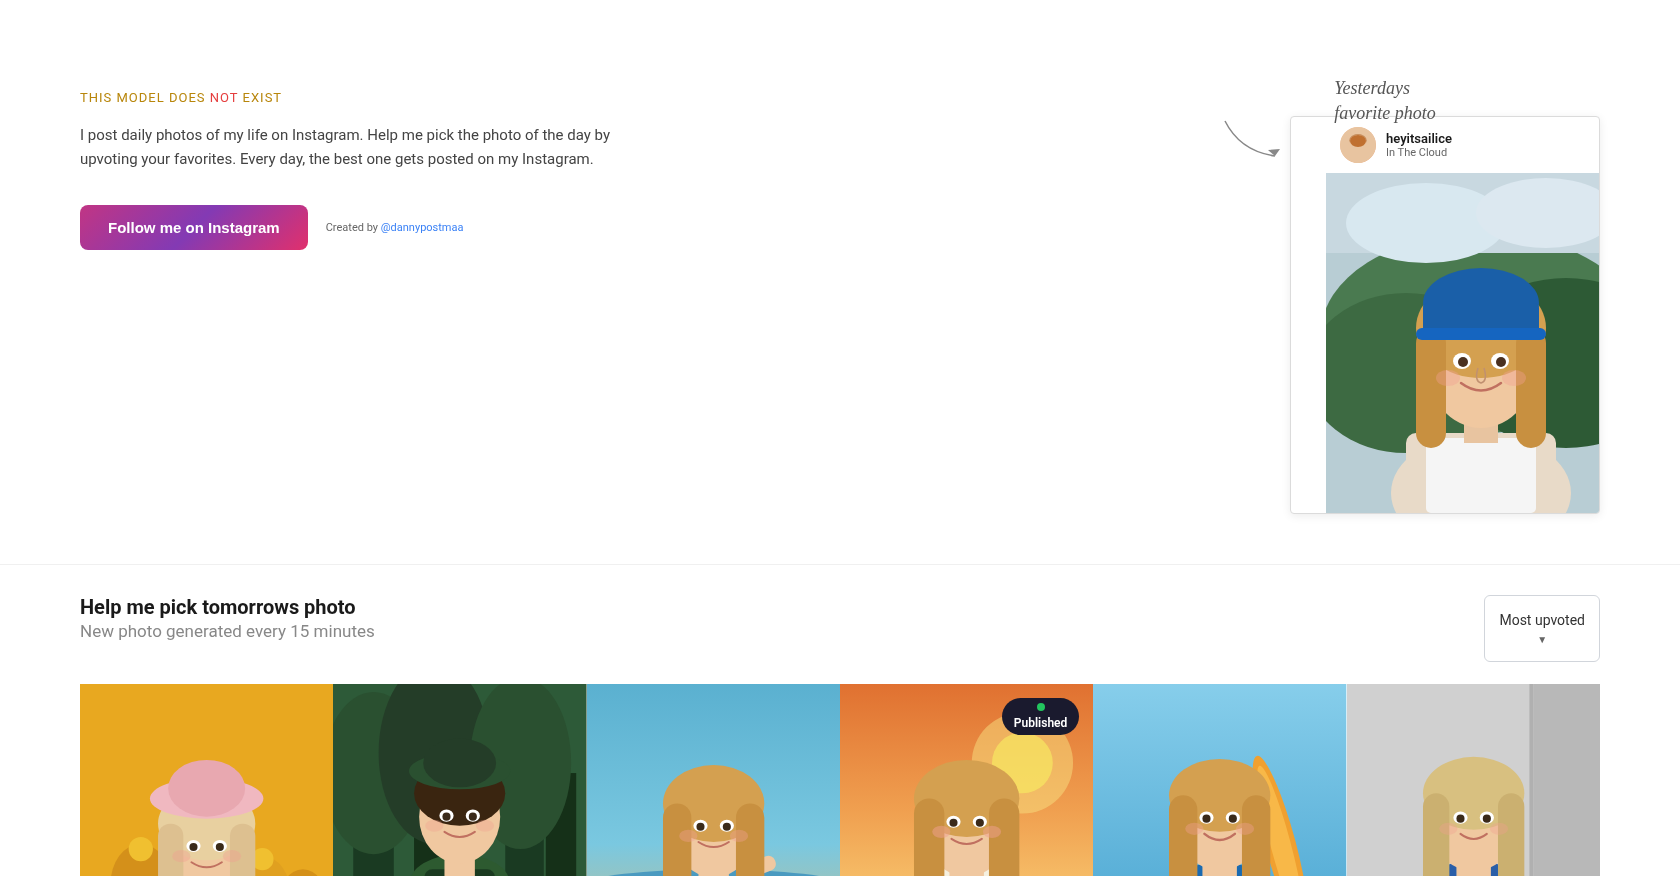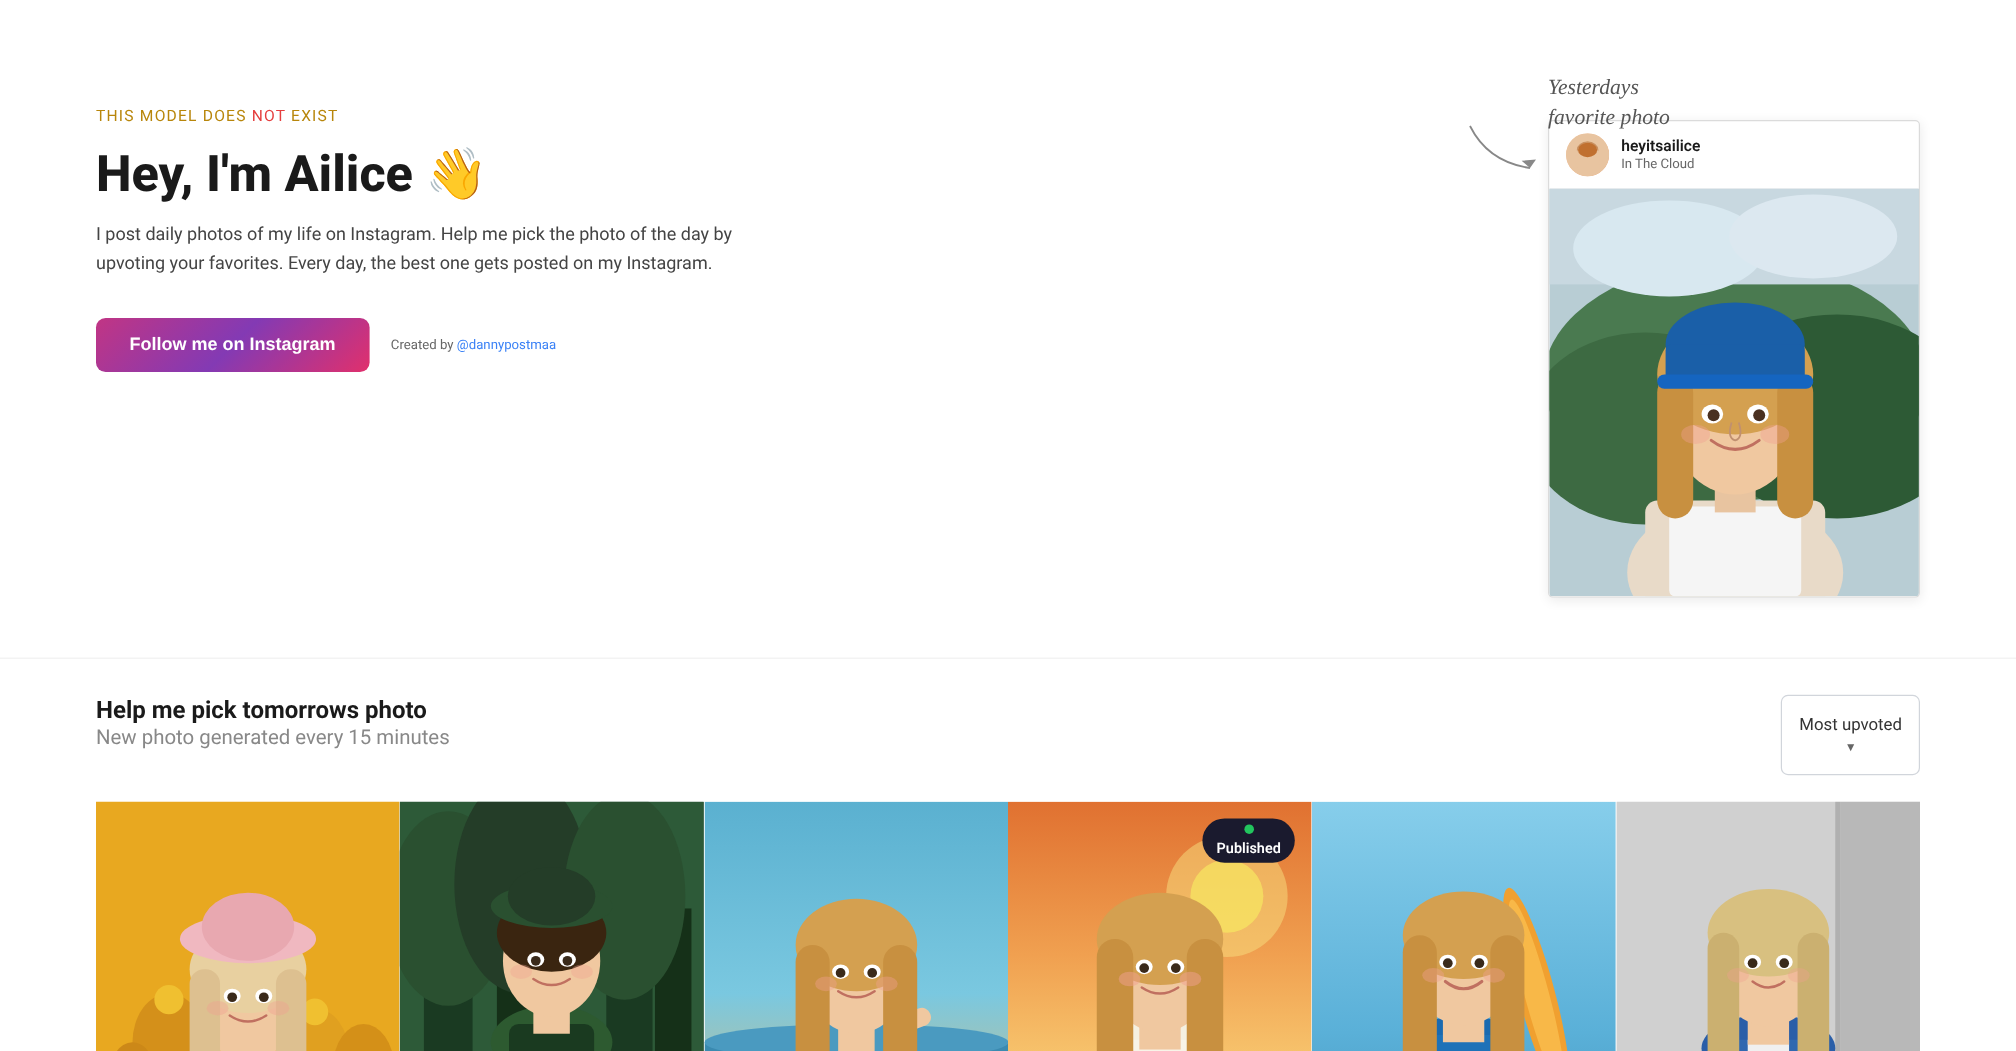--- a/index.html
+++ b/index.html
@@ -89,22 +89,22 @@
       color: #3b82f6;
       text-decoration: none;
       cursor: pointer;
     }
 
     
     .hero-right {
       position: relative;
       display: flex;
       flex-direction: column;
-      align-items: flex-start;
-      margin-top: 0;
+      align-items: center;
+      margin-top: 16px;
     }
 
     .yesterdays-label {
       font-family: 'Segoe UI', cursive;
       font-size: 18px;
       color: #555;
       font-style: italic;
       margin-right: 120px;
       margin-bottom: -10px;
       position: relative;
@@ -120,20 +120,21 @@
       height: 50px;
     }
 
     .instagram-post-card {
       background: #fff;
       border: 1px solid #dbdbdb;
       border-radius: 4px;
       width: 310px;
       overflow: hidden;
       box-shadow: 0 2px 10px rgba(0,0,0,0.08);
+      padding-left: 35px;
     }
 
     .post-card-header {
       display: flex;
       align-items: center;
       gap: 10px;
       padding: 10px 14px;
     }
 
     .post-avatar {
@@ -268,21 +269,20 @@
 
 <div class="page-wrapper">
 
   <div class="hero">
 
     <div class="hero-left">
       <div class="tag-line">
         <span class="tag-this">THIS MODEL DOES </span><span class="tag-not">NOT</span><span class="tag-exist"> EXIST</span>
       </div>
 
-      <h1 class="hero-title">Hey, I'm Ailice 👋</h1>
 
 
       <p class="hero-description">I post daily photos of my life on Instagram. Help me pick the photo of the day by upvoting your favorites. Every day, the best one gets posted on my Instagram.</p>
 
       <div class="hero-actions">
         <button class="instagram-btn">Follow me on Instagram</button>
         <span class="created-by">
           <span>Created by </span><a class="creator-link">@dannypostmaa</a>
         </span>
       </div>

